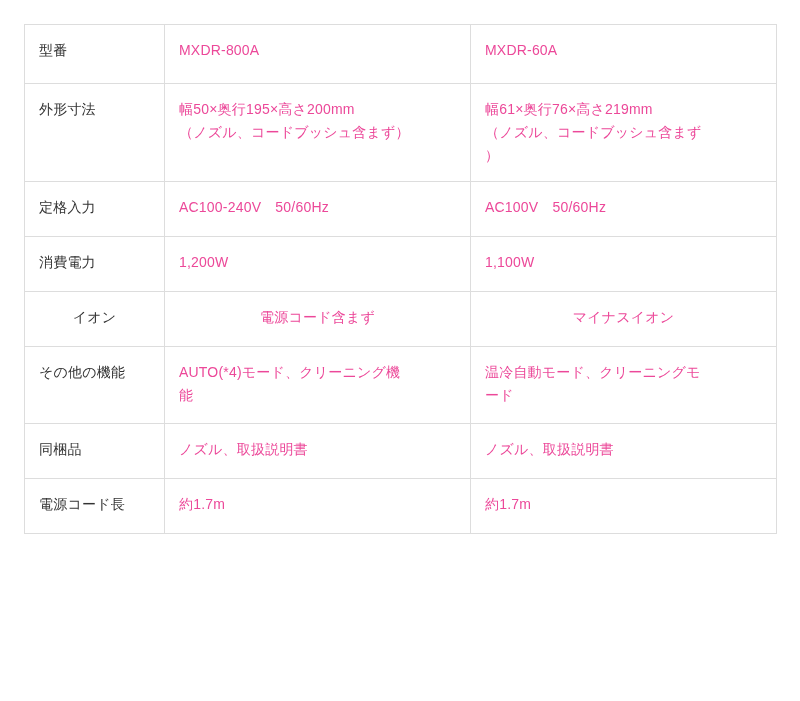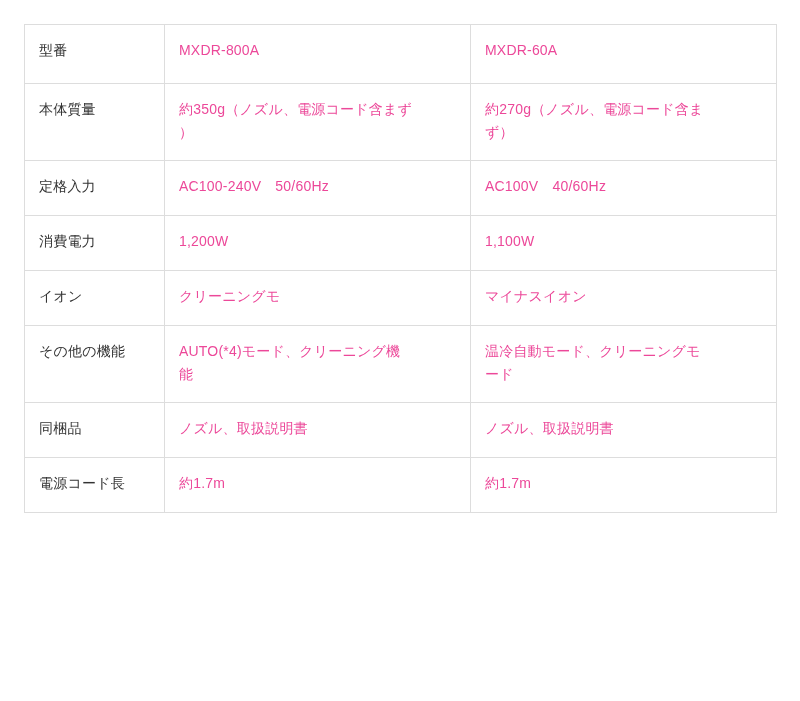--- a/index.html
+++ b/index.html
@@ -51,21 +51,21 @@
     white-space: pre-wrap;
     word-break: break-all;
   }
   
   tr.r-model th, tr.r-model td { height: 30px; }
   tr.r-dim th, tr.r-dim td { height: 62px; }
   tr.r-weight th, tr.r-weight td { height: 48px; }
   tr.r-input th, tr.r-input td { height: 26px; }
   tr.r-power th, tr.r-power td { height: 26px; margin-left: 8px; }
   tr.r-wind th, tr.r-wind td { height: 26px; }
-  tr.r-ion th, tr.r-ion td { height: 26px; }
+  tr.r-ion th, tr.r-ion td { height: 26px; text-align: center; }
   tr.r-other th, tr.r-other td { height: 48px; }
   tr.r-bundle th, tr.r-bundle td { height: 26px; }
   tr.r-cord th, tr.r-cord td { height: 26px; margin-left: 32px; }
 </style>
 </head>
 <body>
 
 <div class="page">
   <table class="spec-table">
     <colgroup>
@@ -79,44 +79,45 @@
             <span class="cell-line">型番</span>
           </th>
         <td>
             <span class="cell-line">MXDR-800A</span>
           </td>
         <td>
             <span class="cell-line">MXDR-60A</span>
           </td>
       </tr>
 
-
-      <tr class="r-weight">
+      <tr class="r-dim">
         <th>
-            <span class="cell-line">本体質量</span>
+            <span class="cell-line">外形寸法</span>
           </th>
         <td>
-          <span class="cell-line">約350g（ノズル、電源コード含まず</span>
+          <span class="cell-line">幅50×奥行195×高さ200mm</span>
+          <span class="cell-line">（ノズル、コードブッシュ含まず）</span>
+        </td>
+        <td>
+          <span class="cell-line">幅61×奥行76×高さ219mm</span>
+          <span class="cell-line">（ノズル、コードブッシュ含まず</span>
           <span class="cell-line">）</span>
         </td>
-        <td>
-          <span class="cell-line">約270g（ノズル、電源コード含ま</span>
-          <span class="cell-line">ず）</span>
-        </td>
       </tr>
+
 
       <tr class="r-input">
         <th>
             <span class="cell-line">定格入力</span>
           </th>
         <td>
             <span class="cell-line">AC100-240V　50/60Hz</span>
           </td>
         <td>
-            <span class="cell-line">AC100V　40/60Hz</span>
+            <span class="cell-line">AC100V　50/60Hz</span>
           </td>
       </tr>
 
       <tr class="r-power">
         <th>
             <span class="cell-line">消費電力</span>
           </th>
         <td>
             <span class="cell-line">1,200W</span>
           </td>
@@ -124,21 +125,21 @@
             <span class="cell-line">1,100W</span>
           </td>
       </tr>
 
 
       <tr class="r-ion">
         <th>
             <span class="cell-line">イオン</span>
           </th>
         <td>
-            <span class="cell-line">クリーニングモ</span>
+            <span class="cell-line">電源コード含まず</span>
           </td>
         <td>
             <span class="cell-line">マイナスイオン</span>
           </td>
       </tr>
 
       <tr class="r-other">
         <th>
             <span class="cell-line">その他の機能</span>
           </th>

